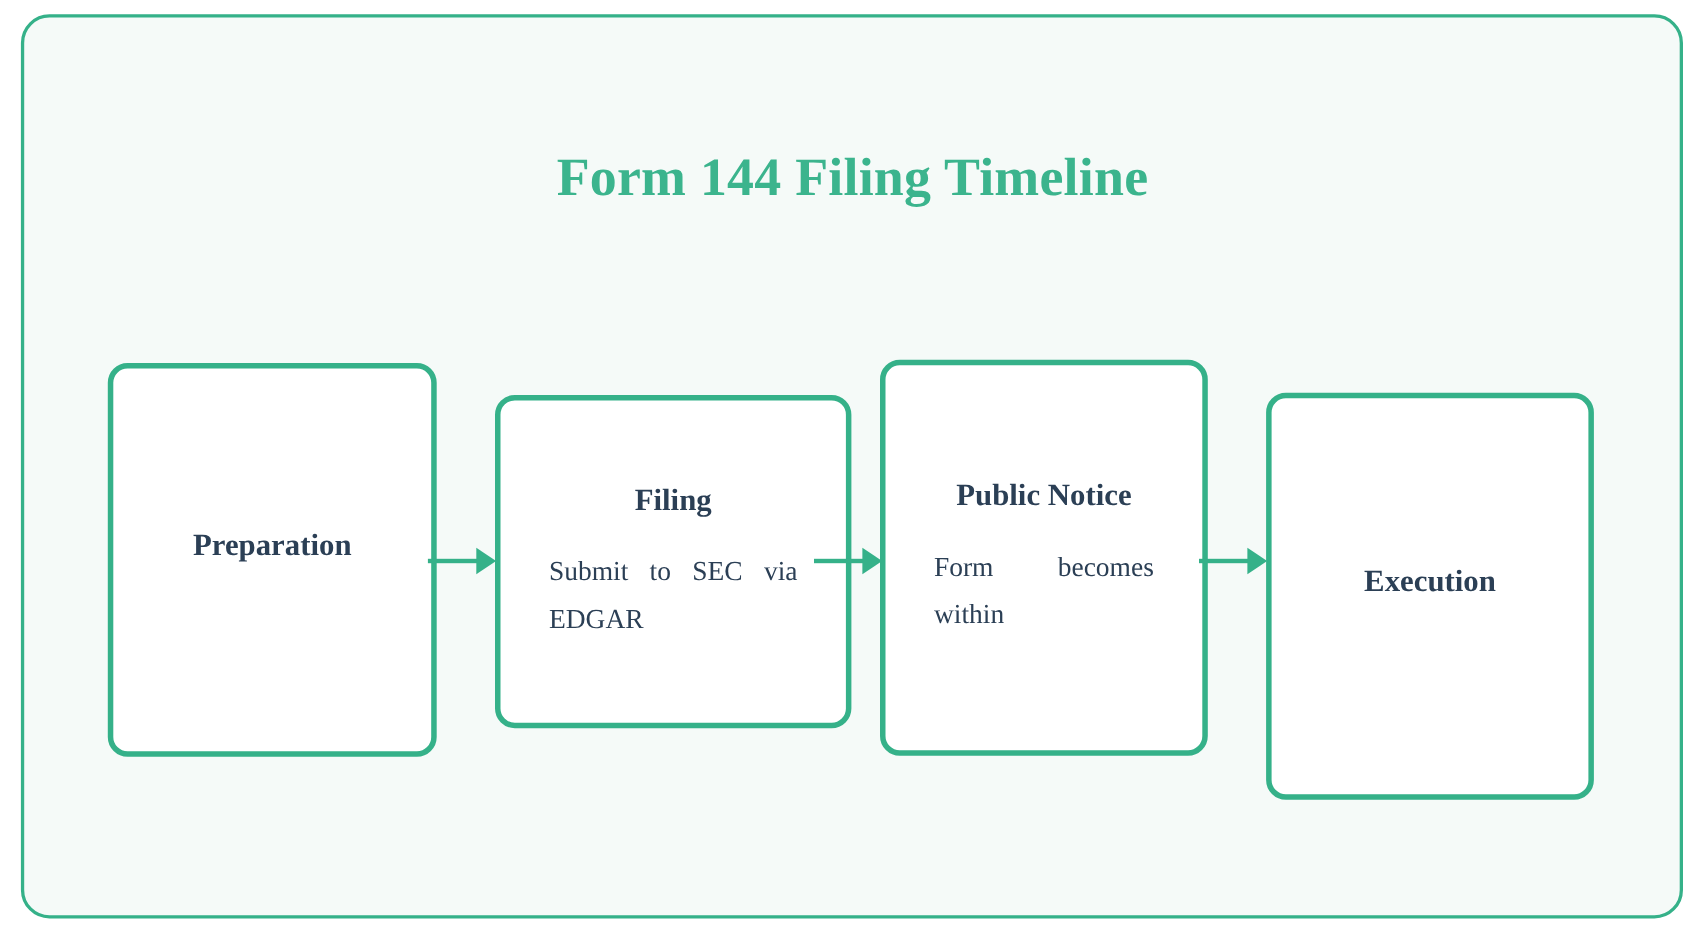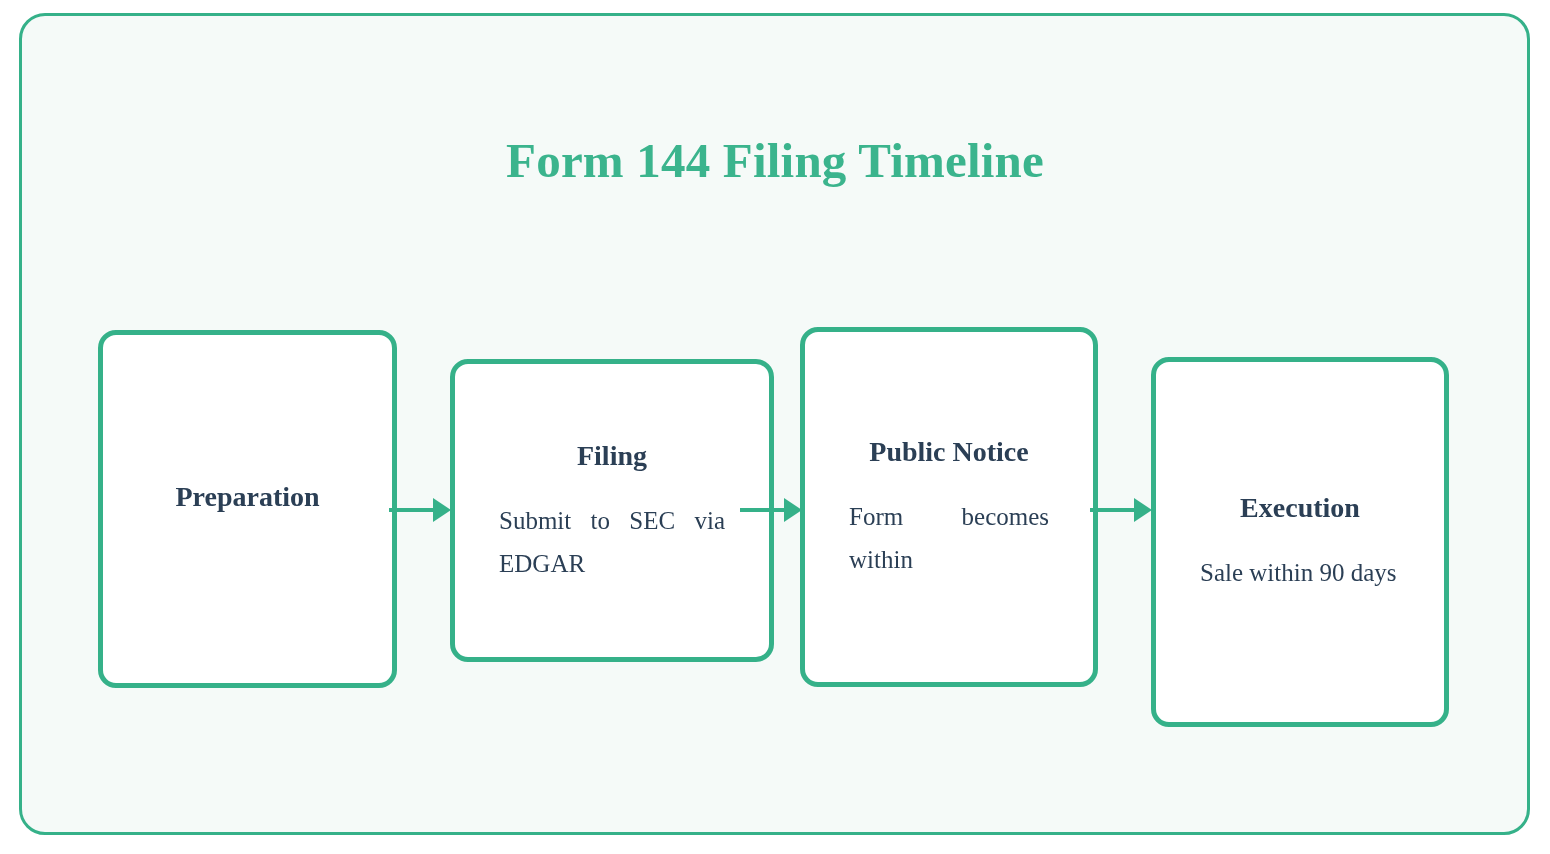--- a/index.html
+++ b/index.html
@@ -165,18 +165,17 @@
     </div>
 
     <div class="arrow" id="arrow-2">
       <div class="shaft"></div>
       <div class="head"></div>
     </div>
 
     <div class="node" id="node-3">
       <div class="node-inner">
         <div class="node-title">Execution</div>
-        <div class="node-desc">Sale within 90 days</div>
       </div>
     </div>
 
   </div>
 </div>
 
 </body></html>

